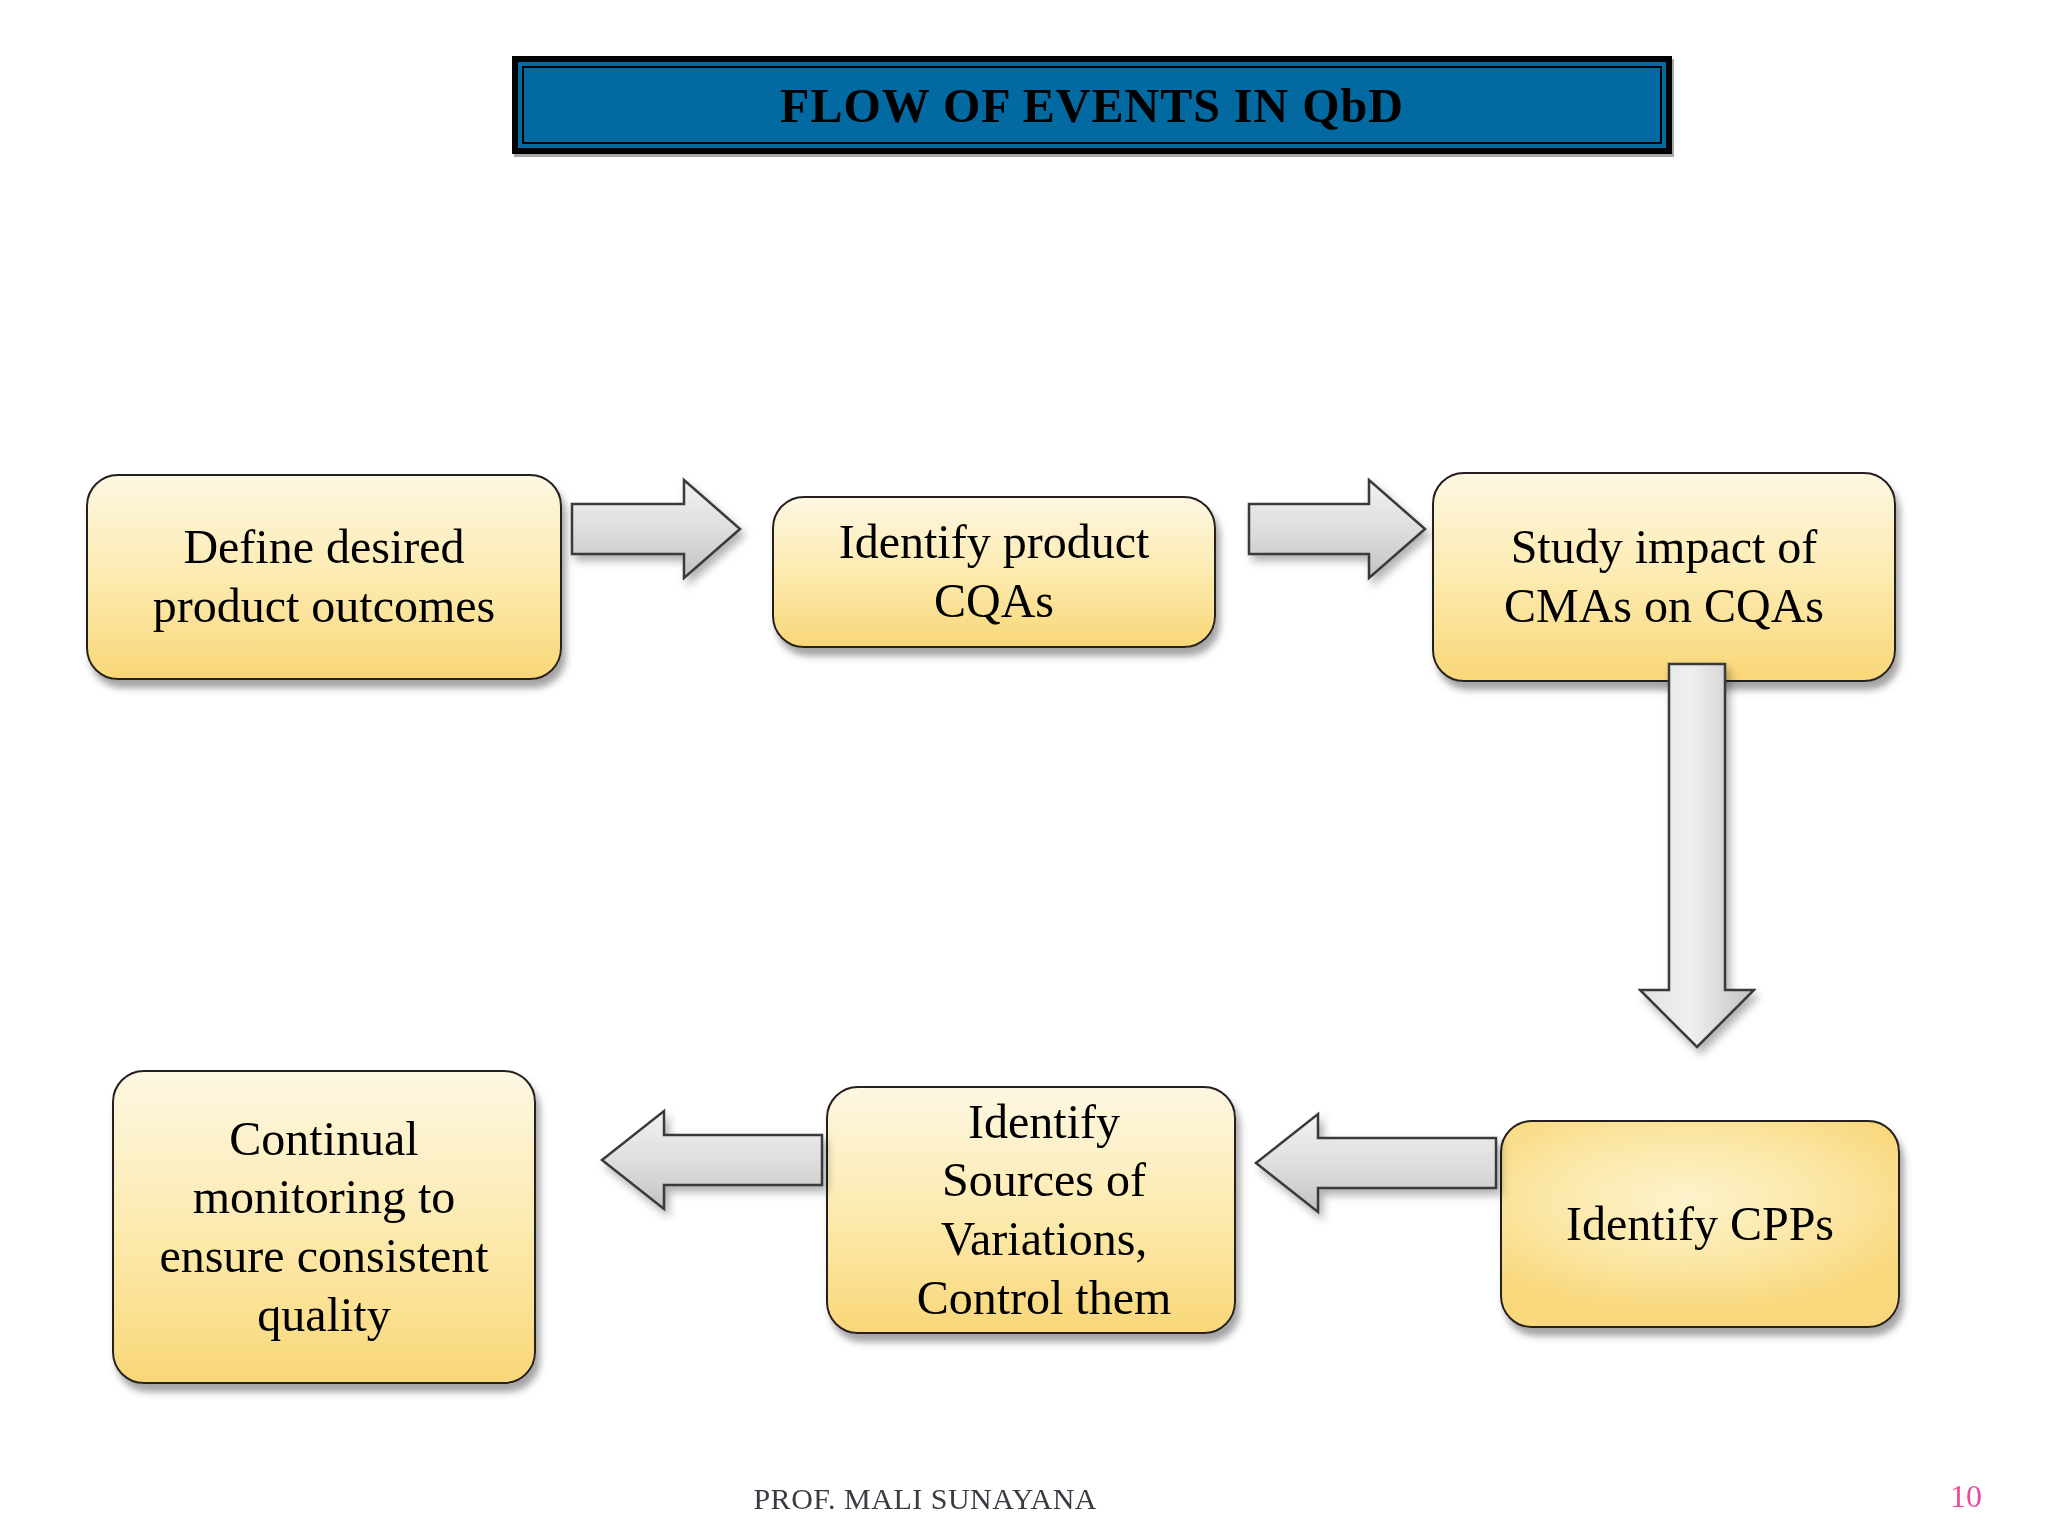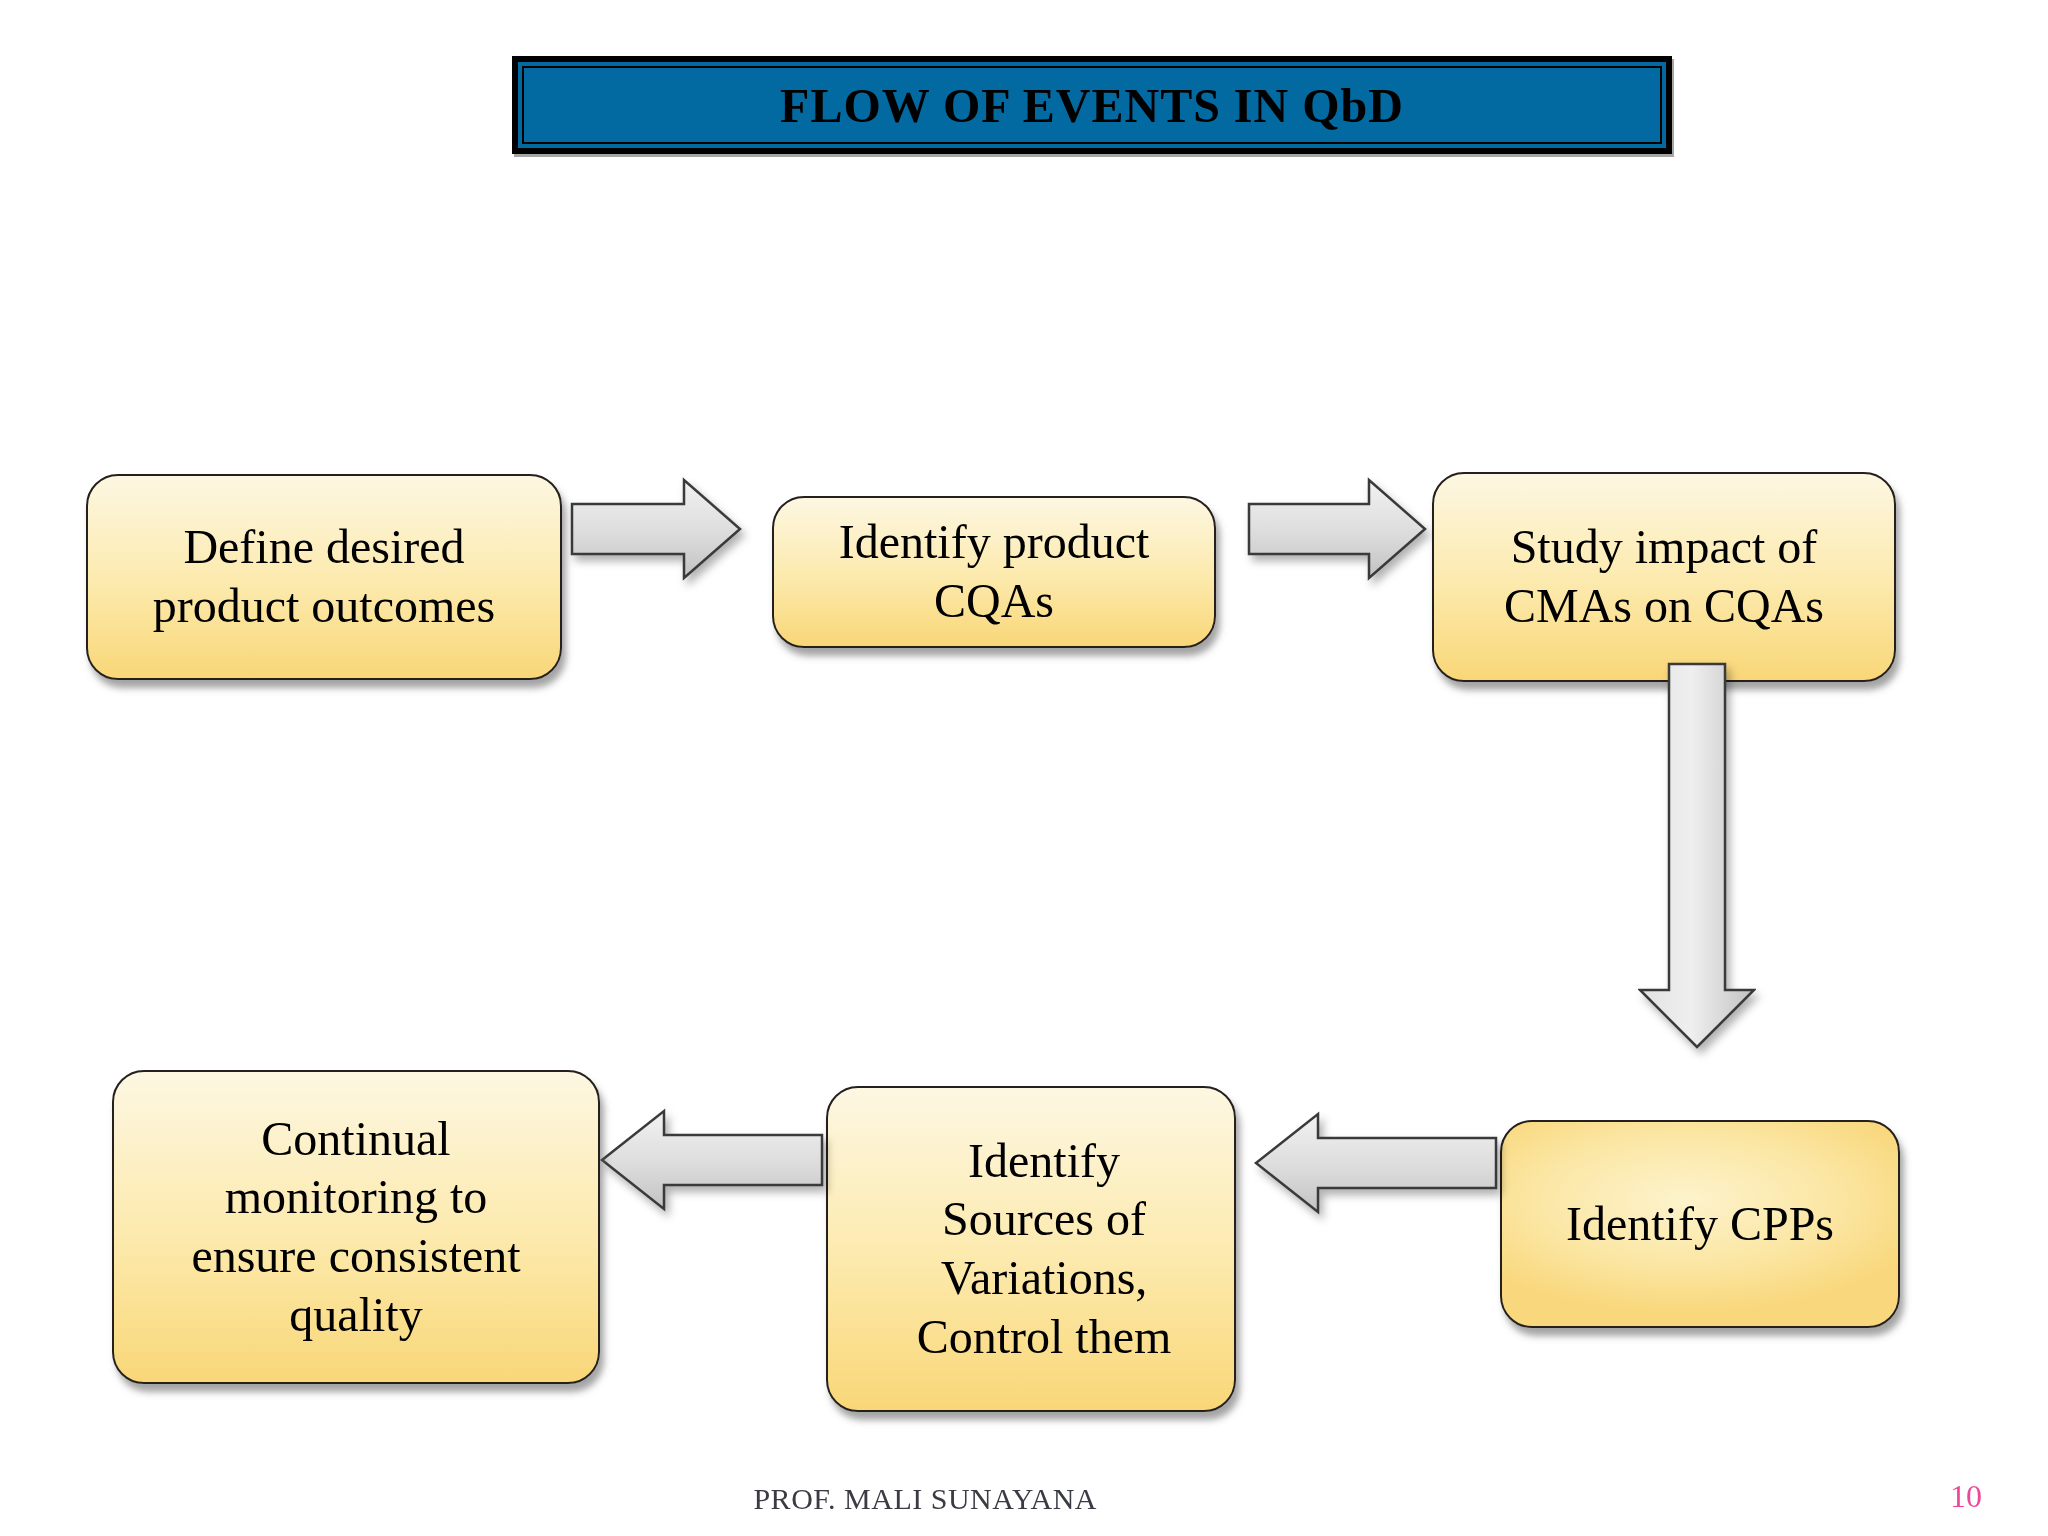--- a/index.html
+++ b/index.html
@@ -162,34 +162,34 @@
   <div class="node node--radial" style="left:1500px; top:1072px; width:400px; height:208px;">
     <div class="node-text">
       <span>Identify CPPs</span>
     </div>
   </div>
 
   <svg class="arrow" style="left:1252px; top:1110px;" width="246" height="106" viewBox="0 0 246 106">
     <polygon points="244,28 66,28 66,4 4,53 66,102 66,78 244,78" fill="url(#arrowGradV)"></polygon>
   </svg>
 
-  <div class="node" style="left:826px; top:1038px; width:410px; height:326px;padding-left:26px;">
+  <div class="node" style="left:826px; top:1038px; width:410px; height:248px;padding-left:26px;">
     <div class="node-text">
       <span>Identify</span>
       <span>Sources of</span>
       <span>Variations,</span>
       <span>Control them</span>
     </div>
   </div>
 
   <svg class="arrow" style="left:598px; top:1107px;" width="226" height="106" viewBox="0 0 226 106">
     <polygon points="224,28 66,28 66,4 4,53 66,102 66,78 224,78" fill="url(#arrowGradV)"></polygon>
   </svg>
 
-  <div class="node" style="left:112px; top:1022px; width:488px; height:314px;">
+  <div class="node" style="left:112px; top:1022px; width:424px; height:314px;">
     <div class="node-text">
       <span>Continual</span>
       <span>monitoring to</span>
       <span>ensure consistent</span>
       <span>quality</span>
     </div>
   </div>
 
   <div class="footer">PROF. MALI SUNAYANA</div>
   <div class="page-number">10</div>

